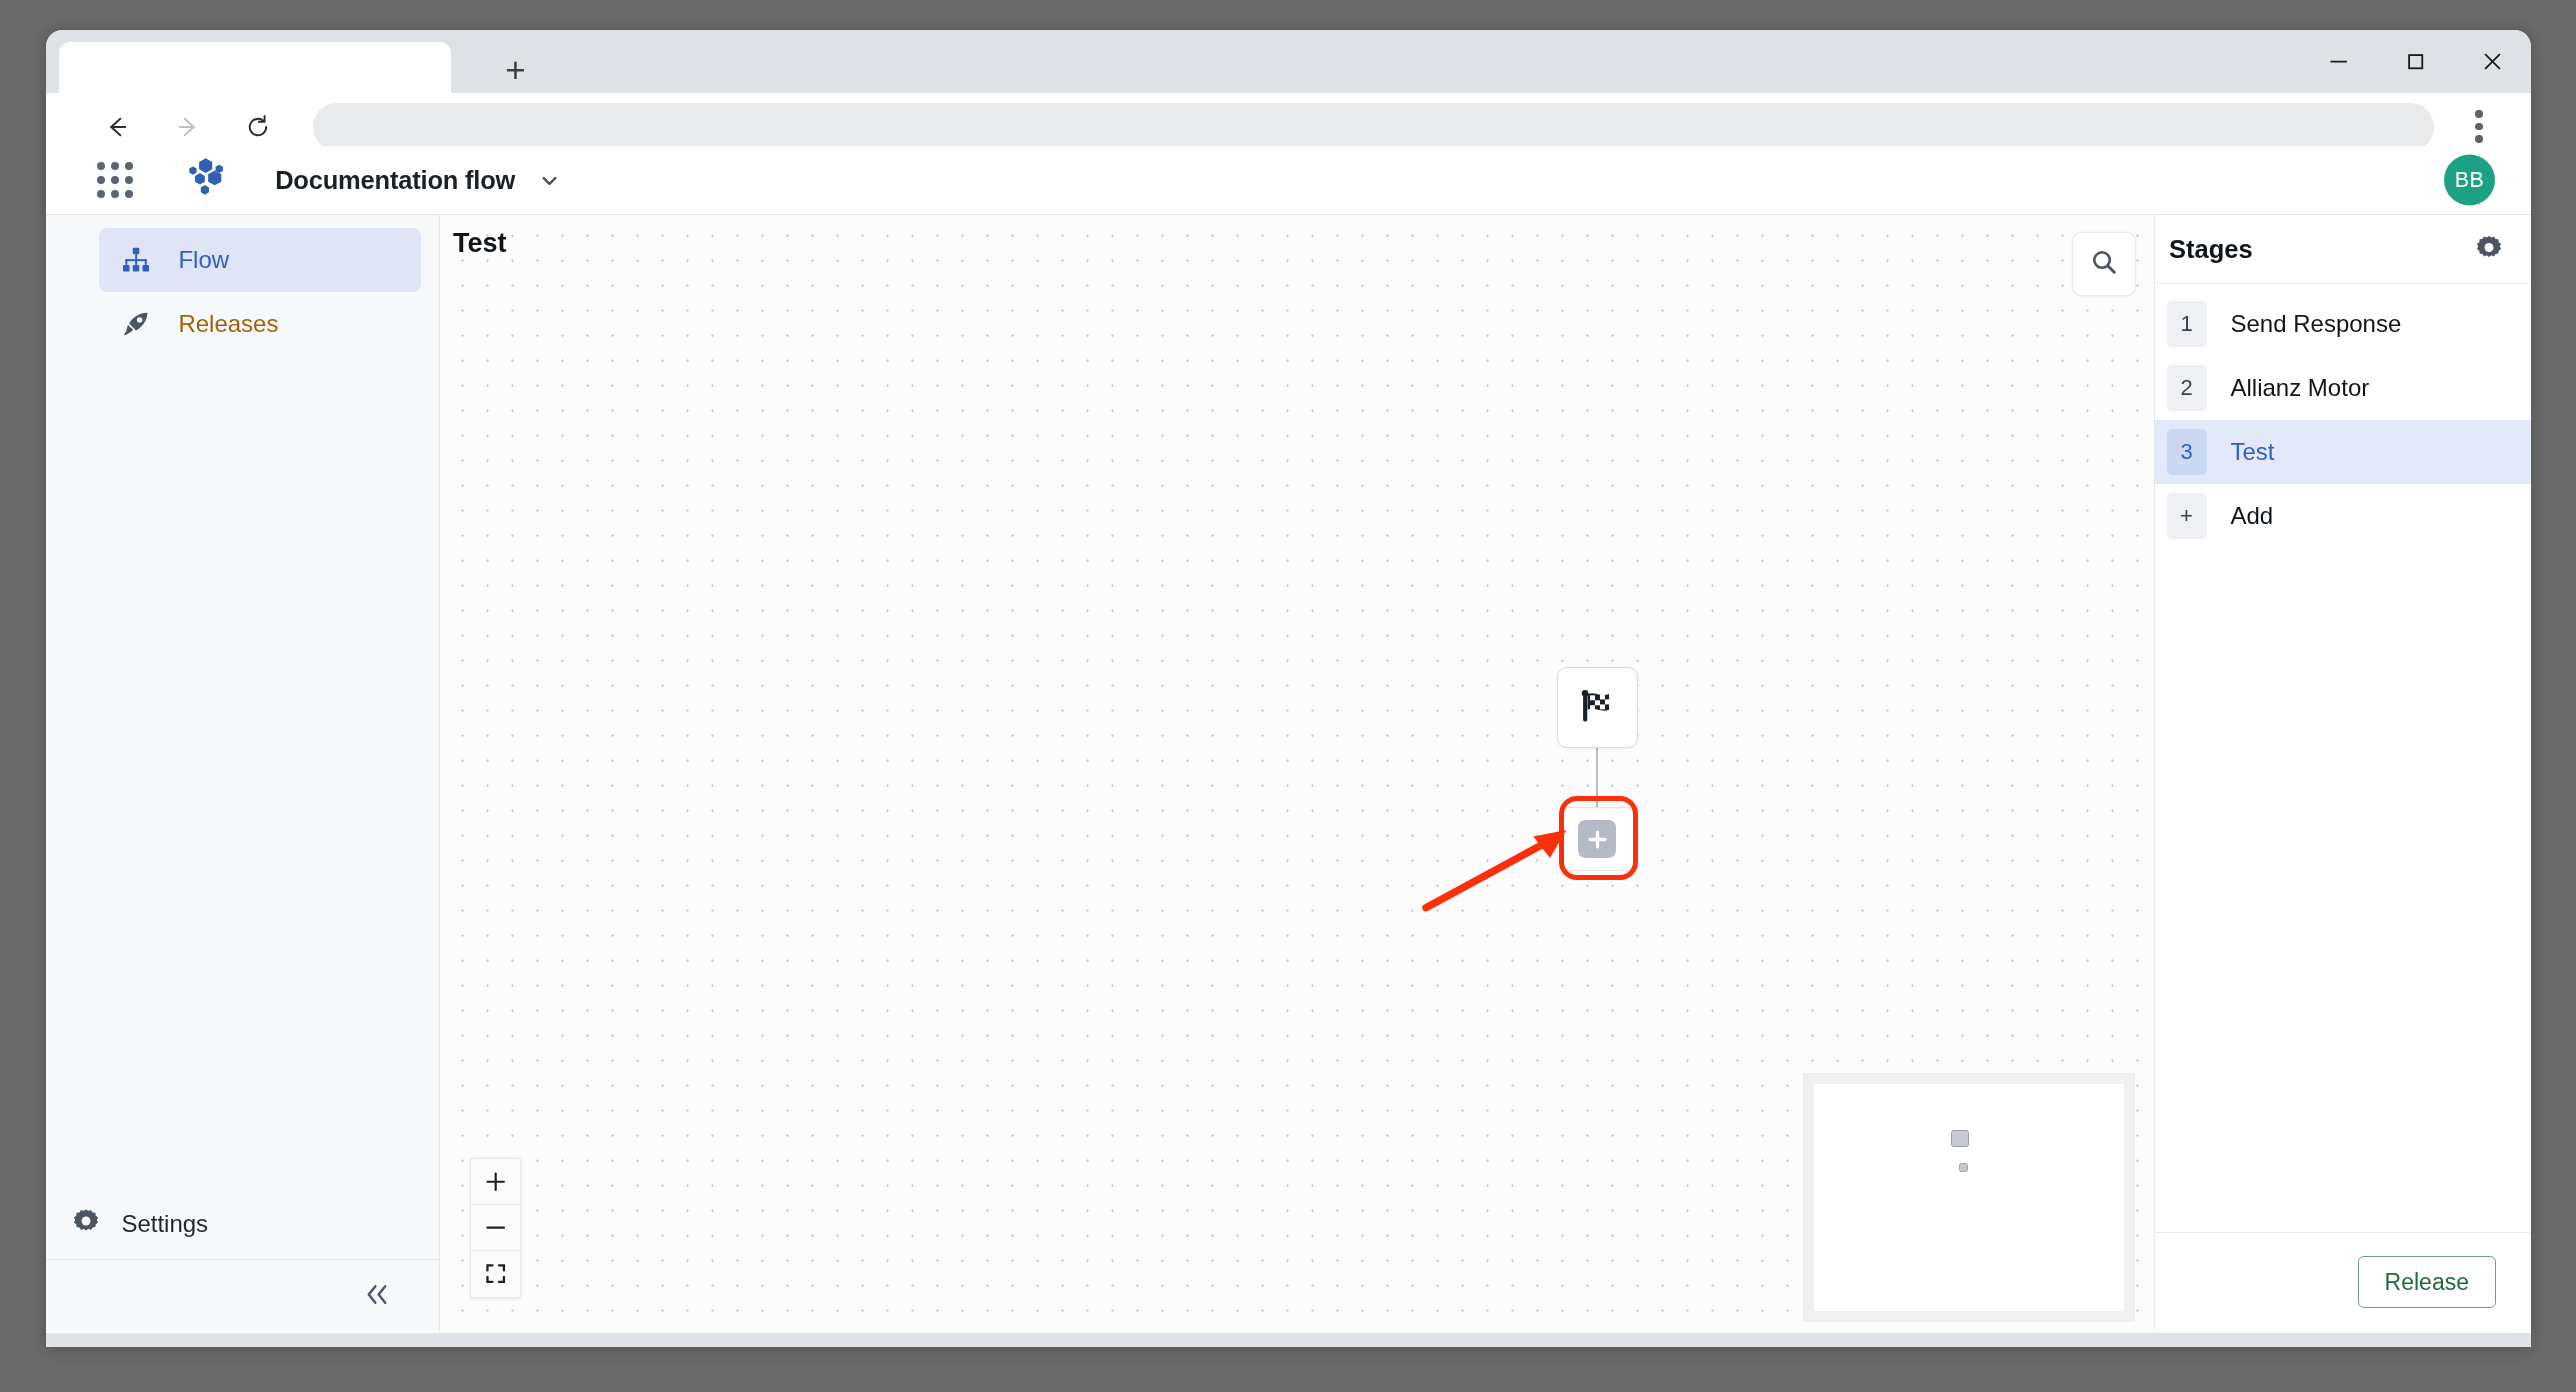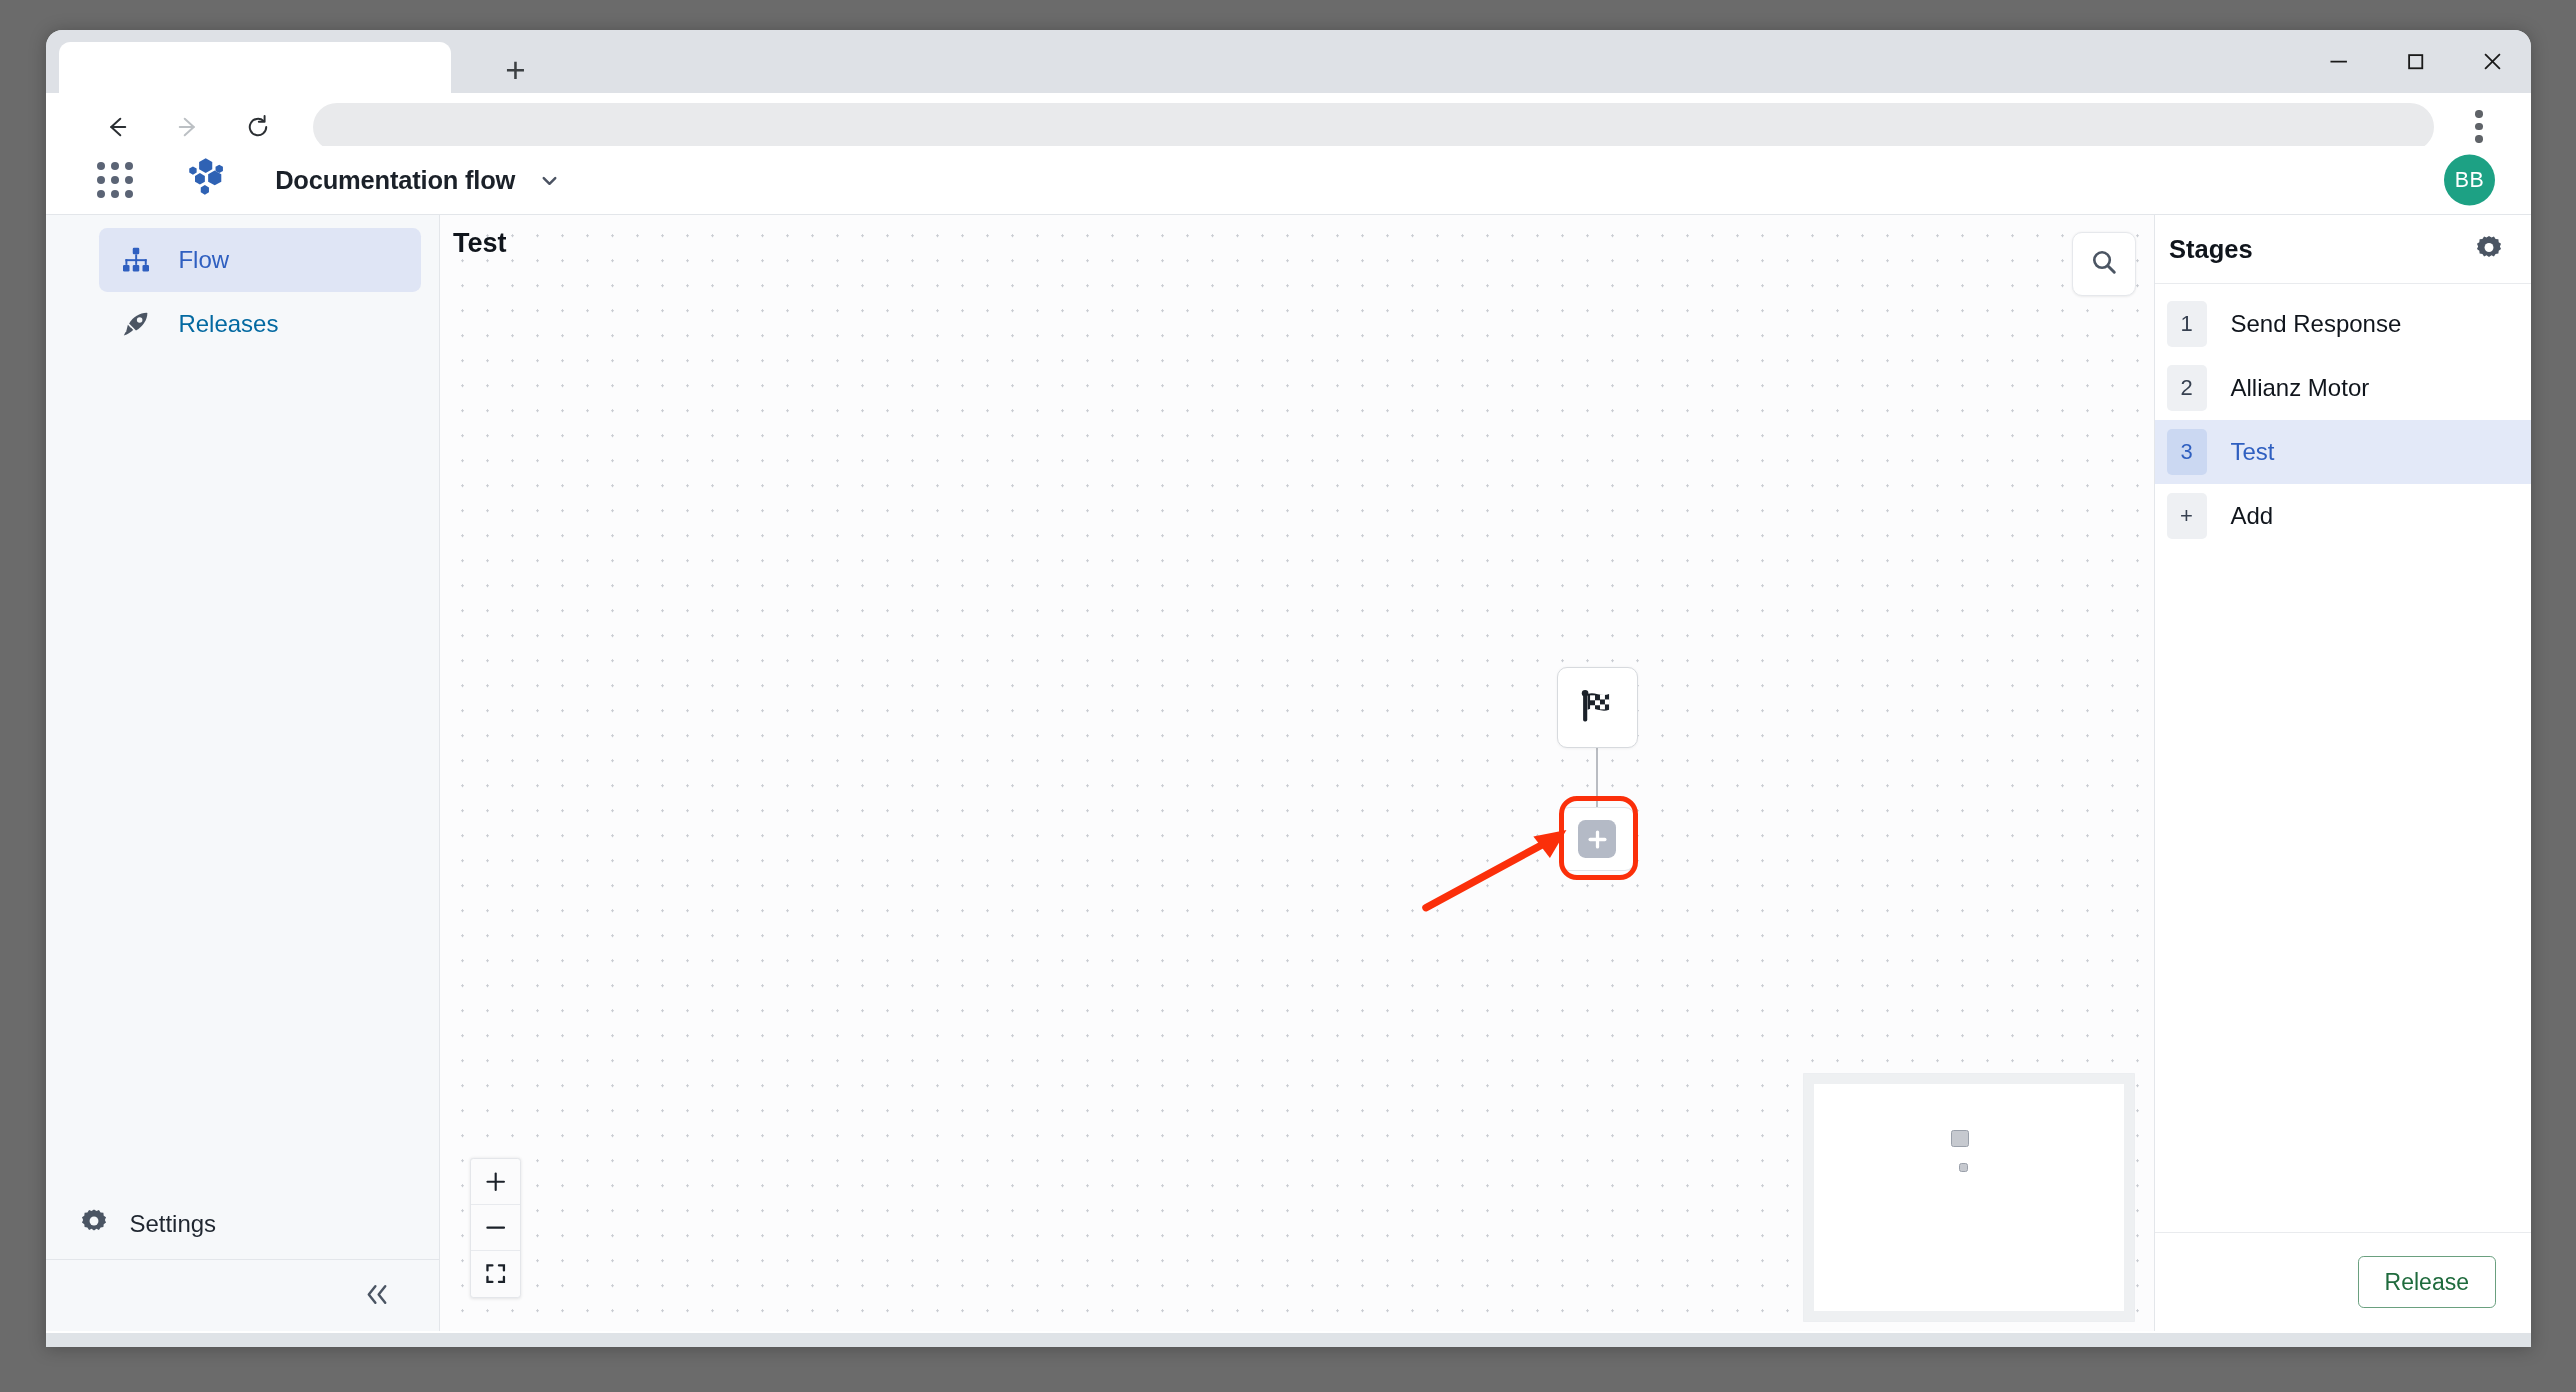--- a/index.html
+++ b/index.html
@@ -127,29 +127,29 @@
     background: #f6f8fa;
     border-right: 1.6px solid #e3e6ea;
     display: flex; flex-direction: column;
     position: relative;
   }
   .navlist { padding: 13px 18px 0 18px; margin-left: 35px; }
   .navitem {
     display: flex; align-items: center;
     height: 64px; padding-left: 23px;
     border-radius: 8.2px;
-    color: #0369a1; font-size: 24px;
+    color: #a16207; font-size: 24px;
   }
   .navitem .ni { width: 35px; display: flex; align-items: center; justify-content: flex-start; }
   .navitem .nl { margin-left: 21.4px; }
   .navitem.active { background: #dfe5f5; color: #2f5fc0; }
   .sidebar .spacer { flex: 1; }
   .settings {
     display: flex; align-items: center;
-    height: 71px; padding-left: 34px;
+    height: 71px; padding-left: 26px;
     font-size: 24px; color: #1f2630;
     border-bottom: 1.6px solid #e3e6ea;
   }
   .settings .nl { margin-left: 21.4px; }
   .collapse {
     height: 71px; display: flex; align-items: center; justify-content: flex-end;
     padding-right: 48px; color: #4b5563;
   }
 
   

